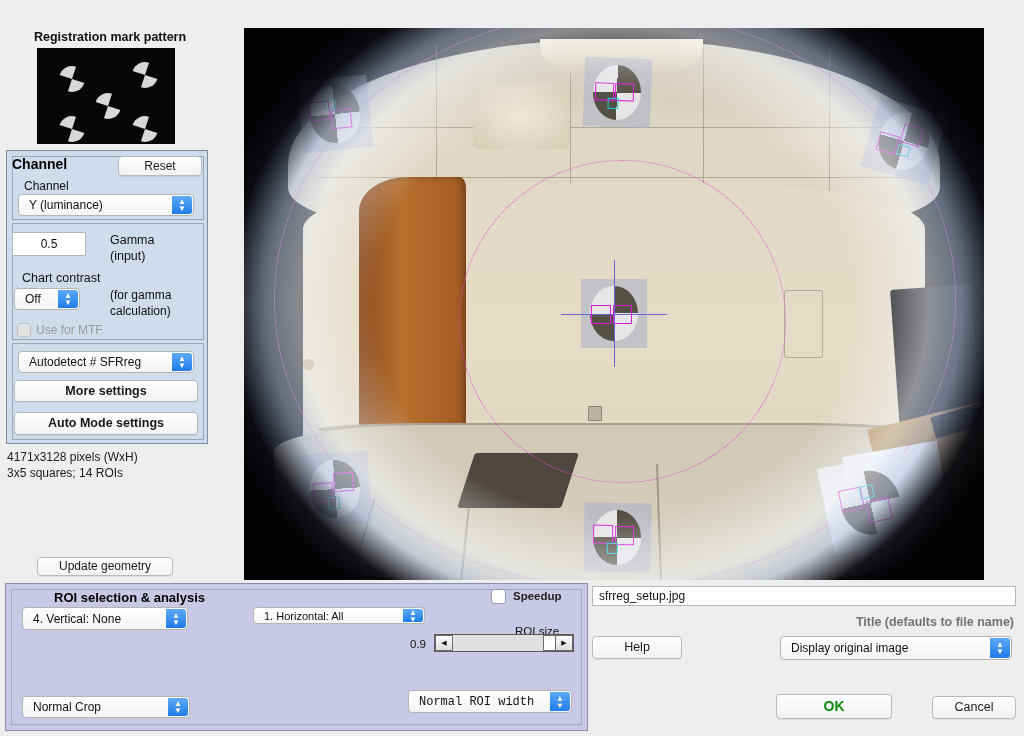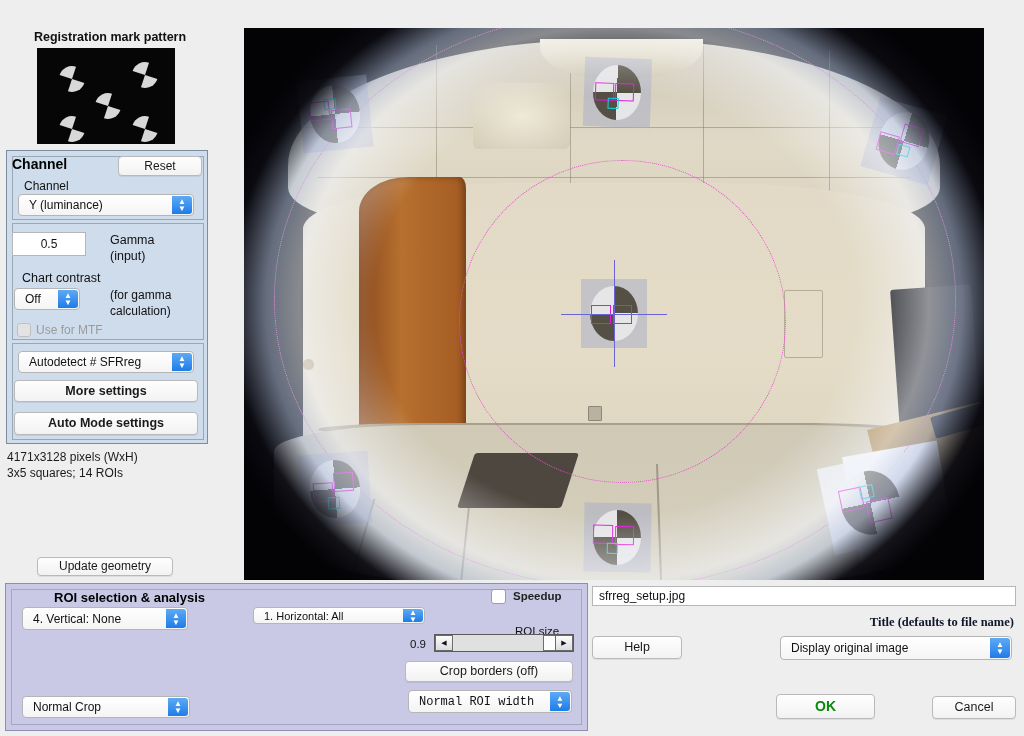--- a/index.html
+++ b/index.html
@@ -240,25 +240,25 @@
     display:flex;align-items:center;justify-content:center;font-size:7px;color:#111;
   }
   .sl-left{left:0;}
   .sl-right{right:0;}
   .sl-track{position:absolute;left:19px;right:19px;top:0;height:16px;background:#e0e0e0;}
   .sl-thumb{
     position:absolute;left:78%;top:0;width:14px;height:16px;
     background:#fdfdfd;border:1px solid #6e6e6e;box-sizing:border-box;
   }
   .fld-file-wrap{position:absolute;left:592px;top:586px;width:424px;height:20px;}
-  .lbl-title{position:absolute;left:792px;top:615px;width:222px;text-align:right;font-size:12.5px;font-weight:bold;color:#0f172a;font-family:Liberation Serif, serif;}
+  .lbl-title{position:absolute;left:792px;top:615px;width:222px;text-align:right;font-size:12.5px;font-weight:bold;color:#737373;}
   .btn-help{position:absolute;left:592px;top:636px;width:90px;height:23px;line-height:21px;font-size:12.5px;}
   .pop-display{left:780px;top:636px;width:232px;height:24px;}
   .btn-saveclose{position:absolute;left:592px;top:696px;width:136px;height:23px;line-height:21px;font-size:12.5px;}
-  .btn-ok{position:absolute;left:776px;top:694px;width:99px;height:25px;line-height:23px;font-size:14px;font-weight:bold;color:#0a8a0a;}
+  .btn-ok{position:absolute;left:776px;top:694px;width:116px;height:25px;line-height:23px;font-size:14px;font-weight:bold;color:#0a8a0a;}
   .btn-cancel{position:absolute;left:932px;top:696px;width:84px;height:23px;line-height:21px;font-size:12.5px;}
 </style>
 </head>
 <body>
 
 <div class="app">
 
 
   <div class="regmark-title">Registration mark pattern</div>
   <div class="regmark-box">
@@ -458,21 +458,20 @@
 
   <div class="lbl-roisize">ROI size</div>
   <div class="lbl-slidval">0.9</div>
   <div class="slider">
     <div class="sl-track"></div>
     <div class="sl-thumb"></div>
     <div class="sl-arrow sl-left">◀</div>
     <div class="sl-arrow sl-right">▶</div>
   </div>
 
-  <div class="btn btn-cropb">Crop borders  (off)</div>
 
   <div class="popup pop-roiw">
     <span class="ptxt">Normal ROI width</span>
     <span class="parrow">
         <span>▲</span>
         <span>▼</span>
       </span>
   </div>
 
   <div class="txtfield fld-file-wrap" style="padding-left:6px;">sfrreg_setup.jpg</div>

